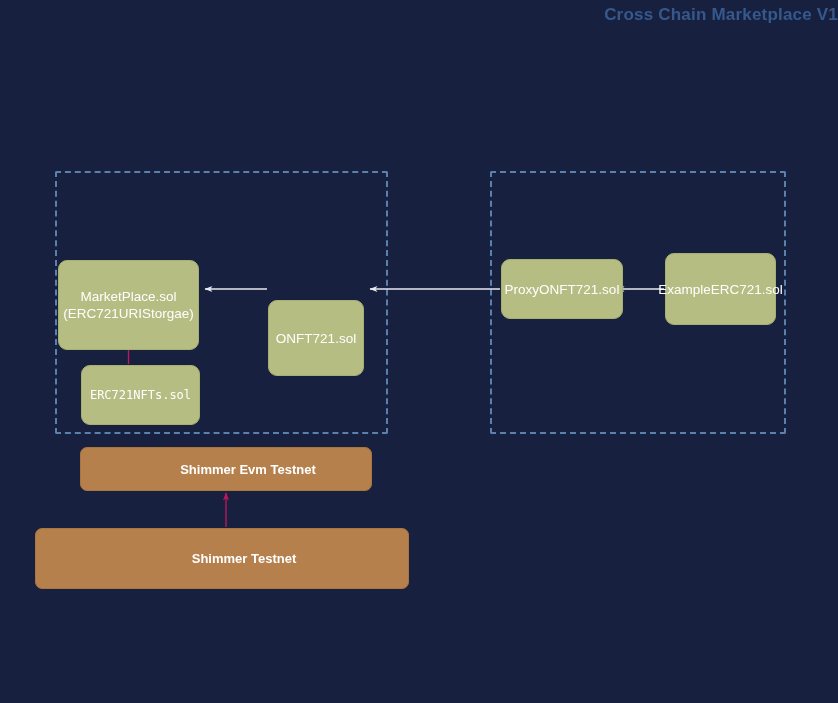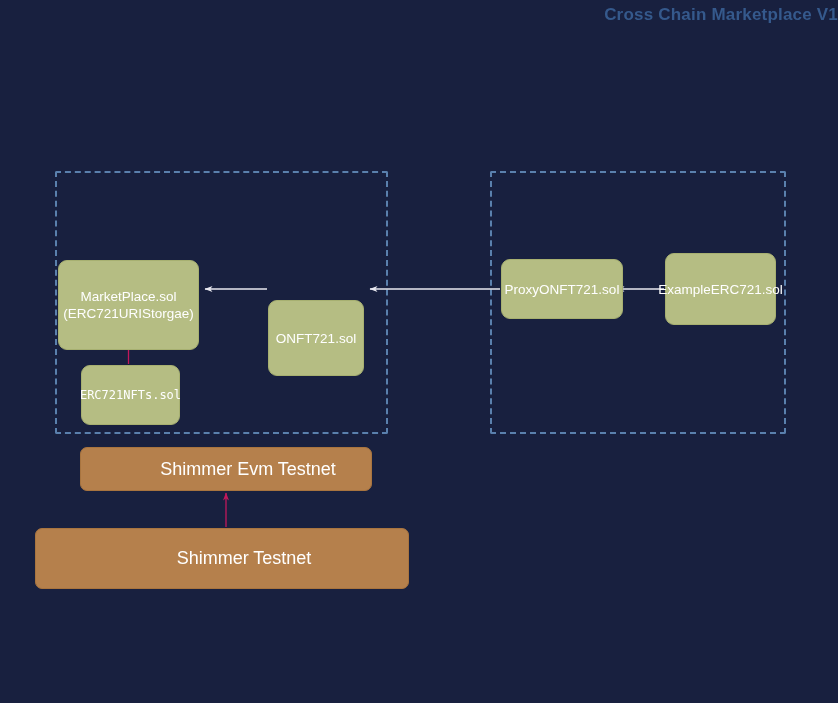--- a/index.html
+++ b/index.html
@@ -66,38 +66,38 @@
     line-height: 17px;
     white-space: pre-line;
     user-select: none;
   }
   .node.mono {
     font-family: "DejaVu Sans Mono", "Liberation Mono", monospace;
     font-size: 12px;
   }
 
   #node-marketplace    { left: 58px;  top: 244px; width: 141px; height: 90px; margin-top: 16px; }
-  #node-erc721nfts     { left: 81px;  top: 365px; width: 99px;  height: 60px; }
+  #node-erc721nfts     { left: 81px;  top: 365px; width: 119px;  height: 60px; }
   #node-onft721        { left: 268px; top: 259px; width: 96px;  height: 76px; margin-top: 41px; }
   #node-proxyonft721   { left: 501px; top: 259px; width: 122px; height: 60px; }
   #node-exampleerc721  { left: 665px; top: 253px; width: 111px; height: 72px; }
 
   
   .chain-bar {
     position: absolute;
     box-sizing: border-box;
     background: #b5804c;
     border: 1px solid #a8743f;
     border-radius: 7px;
     color: #ffffff;
     display: flex;
     align-items: center;
     justify-content: center;
-    font-size: 18px;
-    font-weight: normal;
+    font-size: 13px;
+    font-weight: bold;
     user-select: none;
     padding-left: 44px;
   }
   #bar-shimmer-evm { left: 80px;  top: 447px; width: 292px; height: 44px; }
   #bar-bnb         { left: 492px; top: 447px; width: 292px; height: 44px; }
   #bar-shimmer     { left: 35px;  top: 528px; width: 374px; height: 61px; }
 
   
   #edges {
     position: absolute;

